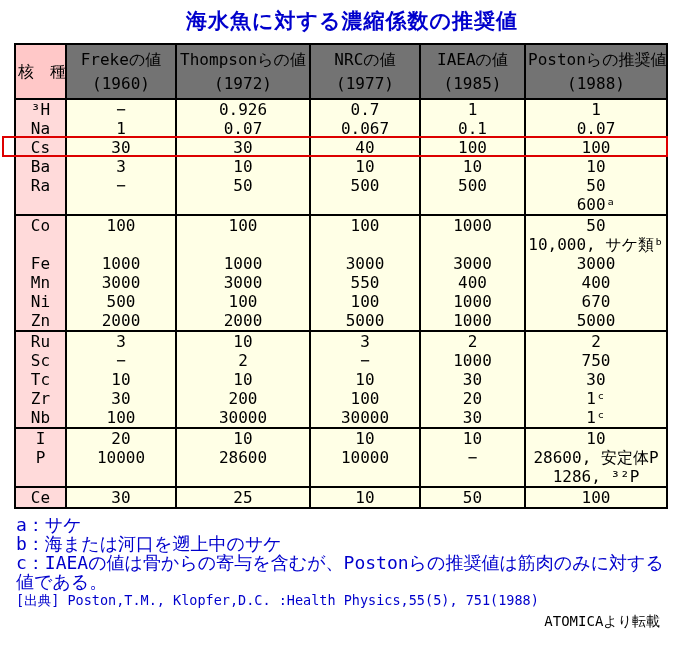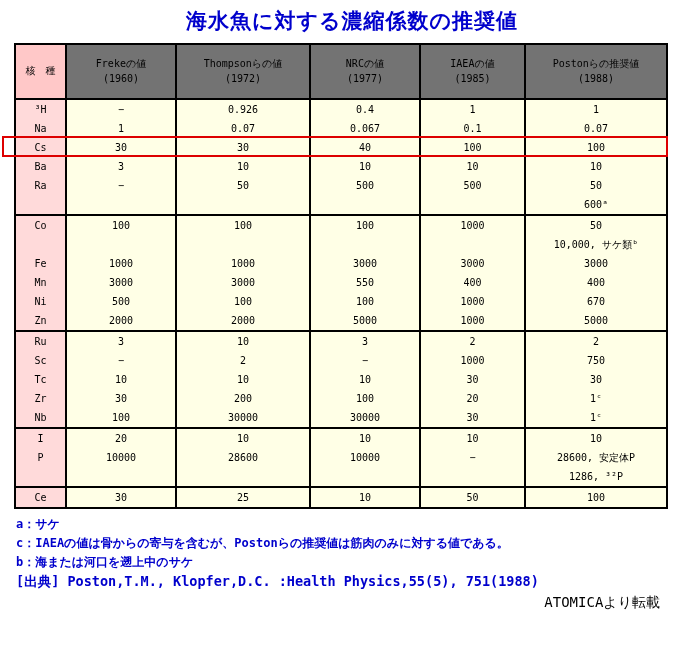--- a/index.html
+++ b/index.html
@@ -21,21 +21,21 @@
   .table-wrap{
     position:relative;
     margin:0 14px;
     width:652px;
   }
   table.cf{
     border-collapse:collapse;
     table-layout:fixed;
     width:652px;
     border:2px solid #000;
-    font-size:10px;
+    font-size:16px;
     padding-left:25px;
   }
   table.cf th, table.cf td{
     border-left:2px solid #000;
     padding:0 2px;
     text-align:center;
     overflow:hidden;
     white-space:nowrap;
   }
   thead th{
@@ -55,28 +55,28 @@
     position:absolute;
     left:-12px;
     width:666px;
     border:2px solid #dd0000;
     box-sizing:border-box;
     pointer-events:none;
   }
   .notes{
     margin:6px 0 0 16px;
     color:#0000cc;
-    font-weight:bold;
-    font-size:12px;
+    font-weight:normal;
+    font-size:18px;
     line-height:19px;
   }
   .source-line{
     margin:0 0 0 16px;
     color:#0000cc;
-    font-weight:bold;
+    font-weight:normal;
     font-size:13.5px;
     line-height:19px;
   }
   .credit-line{
     margin:3px 20px 0 0;
     text-align:right;
     color:#000;
     font-size:14px;
   }
 </style>
@@ -118,21 +118,21 @@
             <div>Postonらの推奨値</div>
             <div>(1988)</div>
           </th>
         </tr>
     </thead>
   <tbody>
         <tr>
           <td class="nuc">³H</td>
           <td class="val">−</td>
           <td class="val">0.926</td>
-          <td class="val">0.4</td>
+          <td class="val">0.7</td>
           <td class="val">1</td>
           <td class="val">1</td>
         </tr>
         <tr>
           <td class="nuc">Na</td>
           <td class="val">1</td>
           <td class="val">0.07</td>
           <td class="val">0.067</td>
           <td class="val">0.1</td>
           <td class="val">0.07</td>
@@ -298,17 +298,17 @@
           <td class="val">100</td>
         </tr>
       </tbody>
     </table>
 
 <div class="hl-box" style="top: 93px; height: 21px;"></div>
   </div>
 
 <div class="notes">
     <div>a：サケ</div>
+    <div>b：海または河口を遡上中のサケ</div>
     <div>c：IAEAの値は骨からの寄与を含むが、Postonらの推奨値は筋肉のみに対する値である。</div>
-    <div>b：海または河口を遡上中のサケ</div>
   </div>
 <div class="source-line">[出典] Poston,T.M., Klopfer,D.C. :Health Physics,55(5), 751(1988)</div>
 <div class="credit-line">ATOMICAより転載</div>
 
 </body></html>

